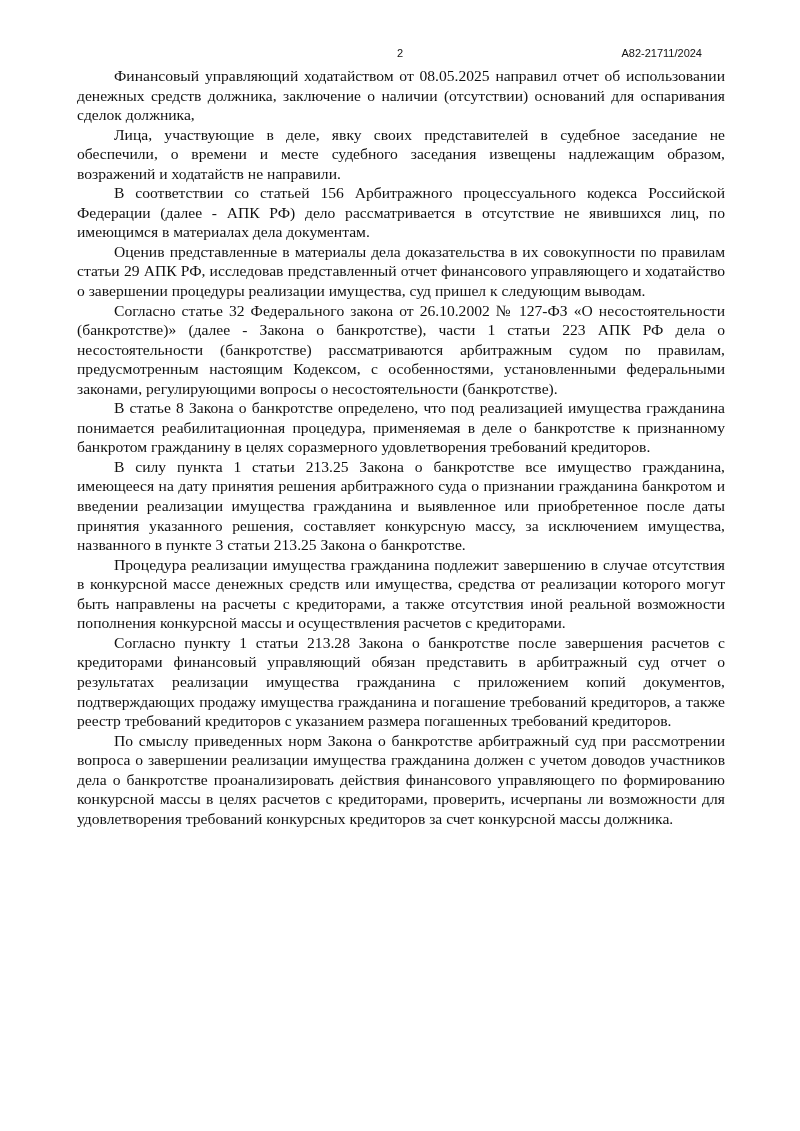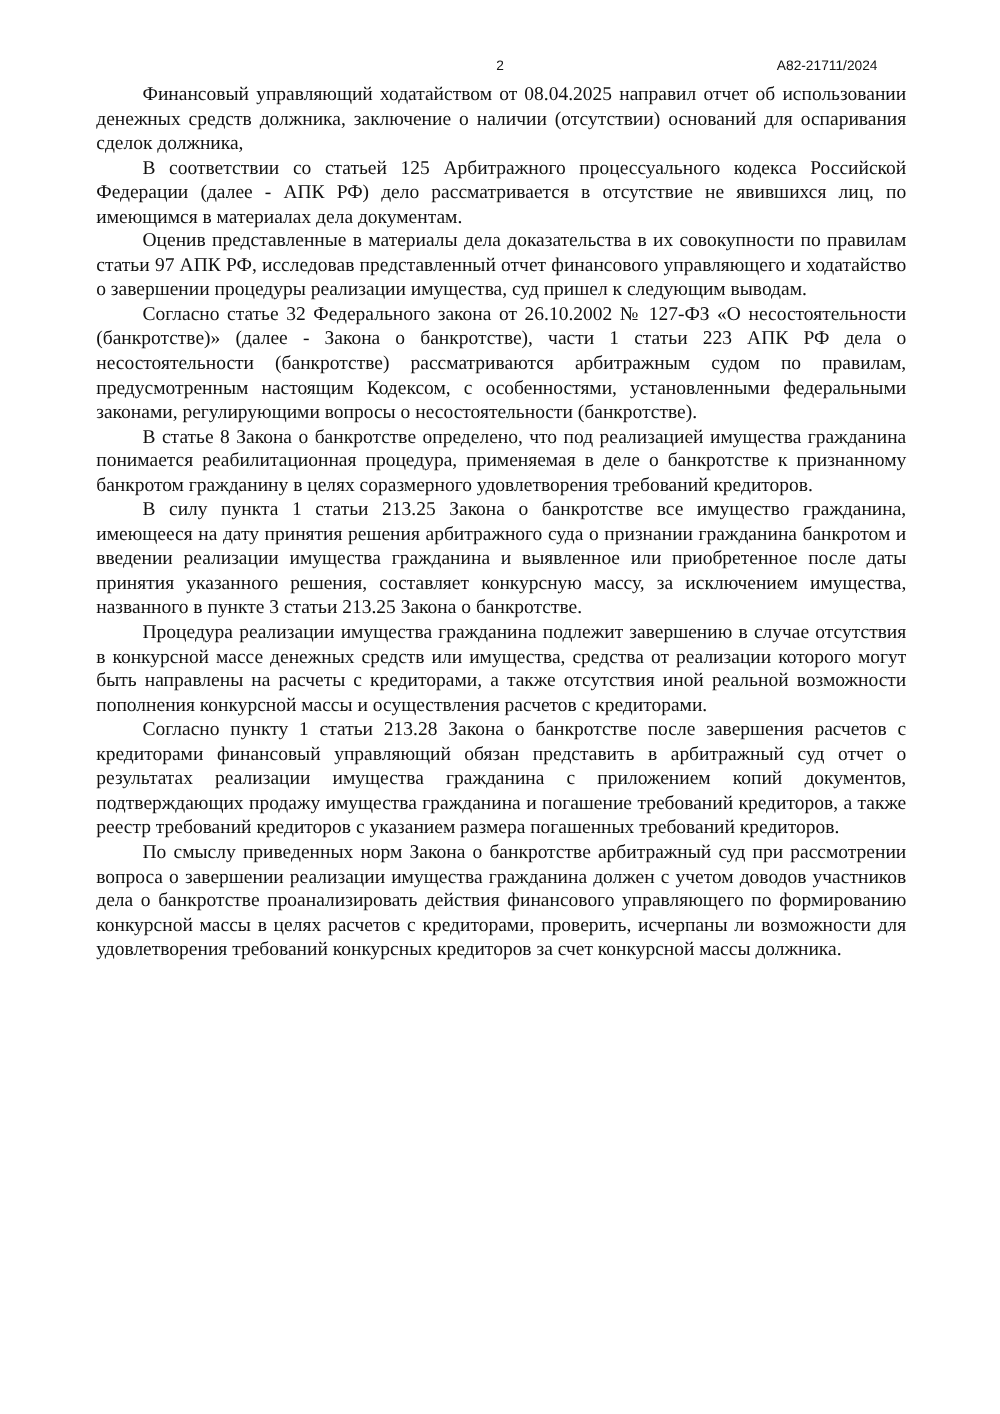--- a/index.html
+++ b/index.html
@@ -23,23 +23,24 @@
     .body-text p { margin: 0; text-indent: 37px; hyphens: none; }
   </style>
 </head>
 <body>
 
 <div class="page">
   <div class="header-num">2</div>
   <div class="header-case">А82-21711/2024</div>
 
   <div class="body-text">
-    <p>Финансовый управляющий ходатайством от 08.04.2025 направил отчет об использовании денежных средств должника, заключение о наличии (отсутствии) оснований для оспаривания сделок должника,</p>
-    <p>В соответствии со статьей 125 Арбитражного процессуального кодекса Российской Федерации (далее - АПК РФ) дело рассматривается в отсутствие не явившихся лиц, по имеющимся в материалах дела документам.</p>
-    <p>Оценив представленные в материалы дела доказательства в их совокупности по правилам статьи 97 АПК РФ, исследовав представленный отчет финансового управляющего и ходатайство о завершении процедуры реализации имущества, суд пришел к следующим выводам.</p>
+    <p>Финансовый управляющий ходатайством от 08.05.2025 направил отчет об использовании денежных средств должника, заключение о наличии (отсутствии) оснований для оспаривания сделок должника,</p>
+    <p>Лица, участвующие в деле, явку своих представителей в судебное заседание не обеспечили, о времени и месте судебного заседания извещены надлежащим образом, возражений и ходатайств не направили.</p>
+    <p>В соответствии со статьей 156 Арбитражного процессуального кодекса Российской Федерации (далее - АПК РФ) дело рассматривается в отсутствие не явившихся лиц, по имеющимся в материалах дела документам.</p>
+    <p>Оценив представленные в материалы дела доказательства в их совокупности по правилам статьи 29 АПК РФ, исследовав представленный отчет финансового управляющего и ходатайство о завершении процедуры реализации имущества, суд пришел к следующим выводам.</p>
     <p>Согласно статье 32 Федерального закона от 26.10.2002 № 127-ФЗ «О несостоятельности (банкротстве)» (далее - Закона о банкротстве), части 1 статьи 223 АПК РФ дела о несостоятельности (банкротстве) рассматриваются арбитражным судом по правилам, предусмотренным настоящим Кодексом, с особенностями, установленными федеральными законами, регулирующими вопросы о несостоятельности (банкротстве).</p>
     <p>В статье 8 Закона о банкротстве определено, что под реализацией имущества гражданина понимается реабилитационная процедура, применяемая в деле о банкротстве к признанному банкротом гражданину в целях соразмерного удовлетворения требований кредиторов.</p>
     <p>В силу пункта 1 статьи 213.25 Закона о банкротстве все имущество гражданина, имеющееся на дату принятия решения арбитражного суда о признании гражданина банкротом и введении реализации имущества гражданина и выявленное или приобретенное после даты принятия указанного решения, составляет конкурсную массу, за исключением имущества, названного в пункте 3 статьи 213.25 Закона о банкротстве.</p>
     <p>Процедура реализации имущества гражданина подлежит завершению в случае отсутствия в конкурсной массе денежных средств или имущества, средства от реализации которого могут быть направлены на расчеты с кредиторами, а также отсутствия иной реальной возможности пополнения конкурсной массы и осуществления расчетов с кредиторами.</p>
     <p>Согласно пункту 1 статьи 213.28 Закона о банкротстве после завершения расчетов с кредиторами финансовый управляющий обязан представить в арбитражный суд отчет о результатах реализации имущества гражданина с приложением копий документов, подтверждающих продажу имущества гражданина и погашение требований кредиторов, а также реестр требований кредиторов с указанием размера погашенных требований кредиторов.</p>
     <p>По смыслу приведенных норм Закона о банкротстве арбитражный суд при рассмотрении вопроса о завершении реализации имущества гражданина должен с учетом доводов участников дела о банкротстве проанализировать действия финансового управляющего по формированию конкурсной массы в целях расчетов с кредиторами, проверить, исчерпаны ли возможности для удовлетворения требований конкурсных кредиторов за счет конкурсной массы должника.</p>
   </div>
 </div>
 
 </body></html>

